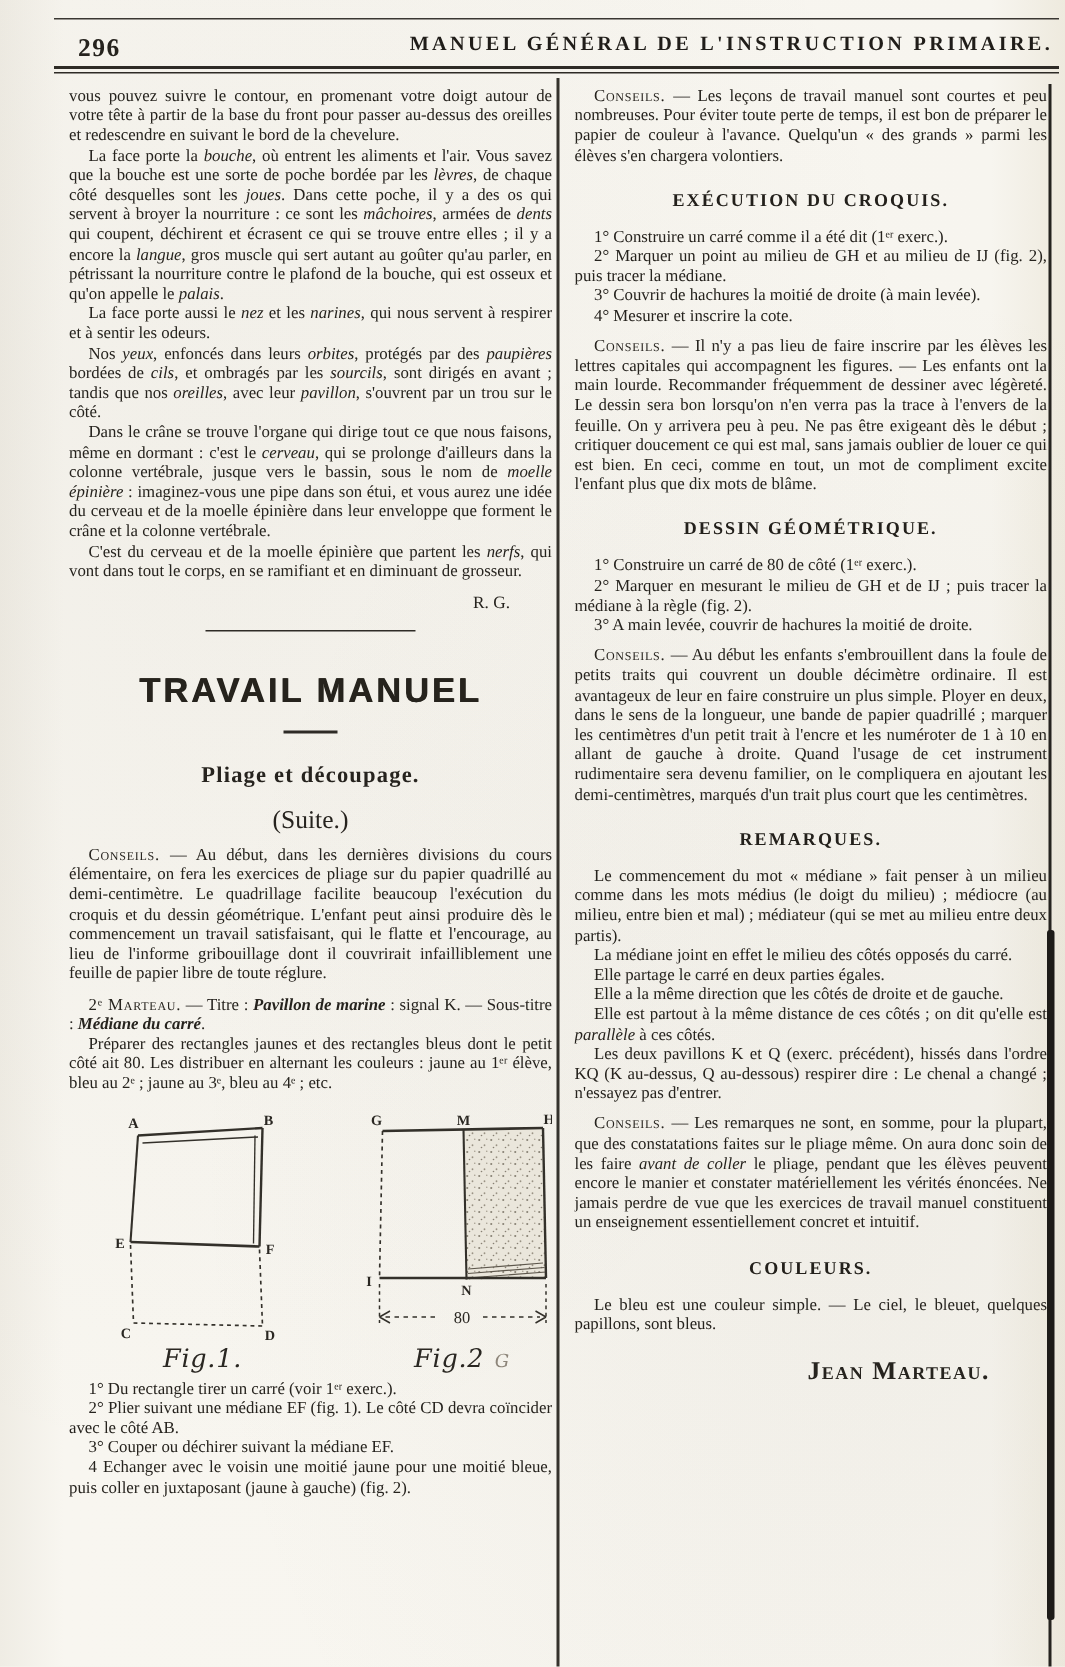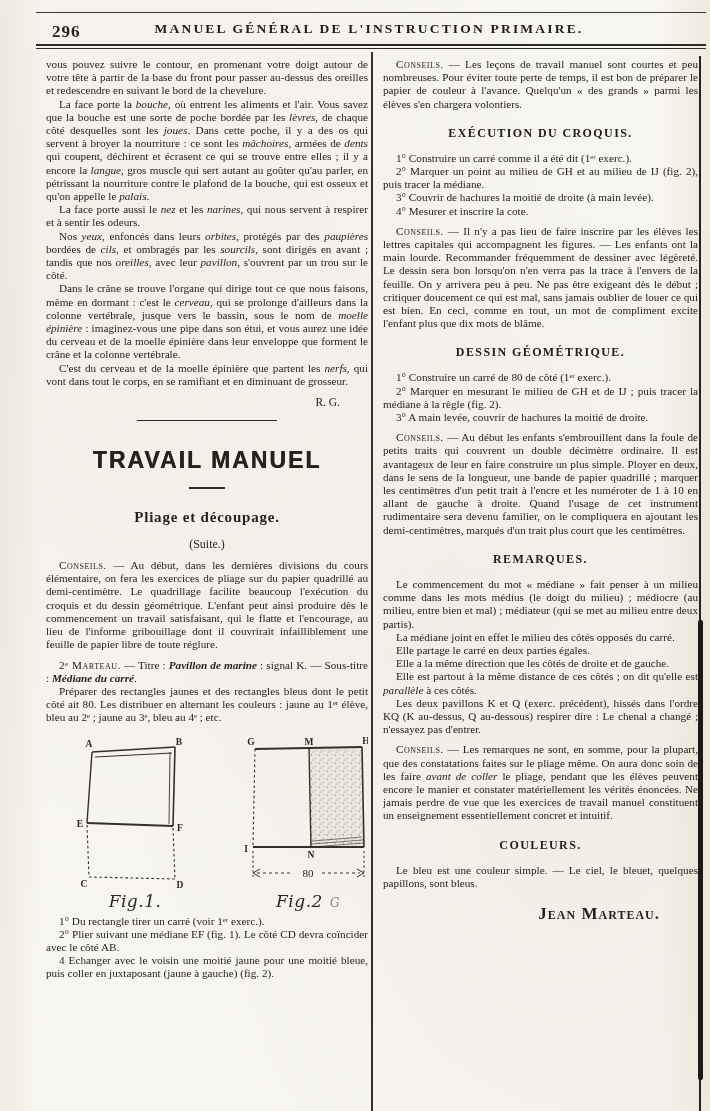--- a/index.html
+++ b/index.html
@@ -15,21 +15,21 @@
     position:absolute; inset:0;
     background:
       radial-gradient(ellipse at 20% 30%, rgba(120,110,90,0.05), transparent 60%),
       radial-gradient(ellipse at 80% 70%, rgba(120,110,90,0.06), transparent 55%),
       linear-gradient(90deg,#efece4 0%,#f8f6f0 6%,#f7f5ef 93%,#eeeade 100%);
   }
   
   .rule-top { position:absolute; left:36px; right:4px; top:12px; border-top:1.3px solid #3a3732; }
   .header-row { position:absolute; top:21px; left:36px; right:8px; height:20px; }
   .page-number { position:absolute; left:16px; top:1px; font-weight:bold; font-size:17px; letter-spacing:1px; }
-  .header-title { text-align:center; font-weight:bold; font-size:13.5px; letter-spacing:2.2px; color:#201d19;font-family:Liberation Serif, serif; }
+  .header-title { text-align:right; font-weight:bold; font-size:13.5px; letter-spacing:2.2px; color:#201d19;font-family:Liberation Serif, serif; }
   .rule-double { position:absolute; left:36px; right:4px; top:44px; height:5px;
     border-top:2.2px solid #2e2b26; border-bottom:1px solid #2e2b26; }
   
   .divider { position:absolute; left:371px; top:52px; bottom:0; width:1.5px; background:#35322c; }
   .edge-bar { position:absolute; right:9px; top:56px; bottom:0; width:2.5px; background:#25231f; }
   .edge-blot { position:absolute; right:7px; top:620px; height:460px; width:5px; background:#1d1b18; border-radius:2px; }
   .col { position:absolute; top:52px; bottom:0; overflow:hidden; }
   .col-left  { left:46px;  width:322px; padding-top:6px; }
   .col-right { left:383px; width:315px; padding-top:6px; }
   
@@ -46,21 +46,21 @@
   .sig-rg { text-align:right; padding-right:28px; font-size:11.5px; margin-top:8px; }
   .sig-jm { text-align:right; padding-right:38px; font-size:17px; margin-top:14px;
             font-variant:small-caps; letter-spacing:1px; font-weight:bold; }
   
   .mid-rule   { width:140px; margin:12px auto 0; border-top:1.2px solid #2e2b26; }
   .travail    { text-align:center; margin-top:26px; font-family:"Liberation Sans","DejaVu Sans",sans-serif;
                 font-weight:bold; font-size:23px; letter-spacing:2px; color:#26231d;
                 text-shadow:0.4px 0 0 #26231d; }
   .small-rule { width:36px; margin:13px auto 0; border-top:2px solid #2e2b26; }
   .pliage     { text-align:center; margin-top:20px; font-weight:bold; font-size:15px; letter-spacing:0.8px; }
-  .suite      { text-align:center; margin-top:11px; font-size:12px; }
+  .suite      { text-align:center; margin-top:11px; font-size:17px; }
   .rhead      { text-align:center; font-weight:bold; font-size:12px; letter-spacing:1.4px;
                 margin:15px 0 11px; color:#23201b; }
   
   .figures { display:flex; justify-content:flex-start; gap:44px; padding-left:30px; margin:12px 0 4px; }
   .figure  { display:flex; flex-direction:column; align-items:center; }
   .fig-caption { font-family:"DejaVu Serif",serif; font-style:italic; font-size:17px;
                  margin-top:2px; color:#2a2722; letter-spacing:0.5px; }
   .pencil { color:#8d857a; font-size:12px; margin-left:7px; font-style:italic; }
   svg text { font-family:"Liberation Serif","DejaVu Serif",serif; font-size:9.5px; fill:#2a2722; font-weight:bold; }
   svg .dim { font-size:11px; font-weight:normal; }
@@ -162,20 +162,21 @@
           <text x="73" y="121" text-anchor="middle">N</text>
           <text x="133" y="115" text-anchor="middle">J</text>
           <text x="70" y="140" text-anchor="middle" class="dim">80</text>
         </svg>
         <div class="fig-caption"><span>Fig.2</span><span class="pencil">G</span></div>
       </div>
     </div>
 
     <p class="para">1° Du rectangle tirer un carré (voir 1ᵉʳ exerc.).</p>
     <p class="para">2° Plier suivant une médiane EF (fig. 1). Le côté CD devra coïncider avec le côté AB.</p>
+    <p class="para">3° Couper ou déchirer suivant la médiane EF.</p>
     <p class="para">4 Echanger avec le voisin une moitié jaune pour une moitié bleue, puis coller en juxtaposant (jaune à gauche) (fig. 2).</p>
   </div>
 
   <div class="col col-right">
     <p class="para"><span class="seg-sc">Conseils.</span><span> — Les leçons de travail manuel sont courtes et peu nombreuses. Pour éviter toute perte de temps, il est bon de préparer le papier de couleur à l'avance. Quelqu'un « des grands » parmi les élèves s'en chargera volontiers.</span></p>
 
     <h3 class="rhead">EXÉCUTION DU CROQUIS.</h3>
     <p class="para">1° Construire un carré comme il a été dit (1ᵉʳ exerc.).</p>
     <p class="para">2° Marquer un point au milieu de GH et au milieu de IJ (fig. 2), puis tracer la médiane.</p>
     <p class="para">3° Couvrir de hachures la moitié de droite (à main levée).</p>

